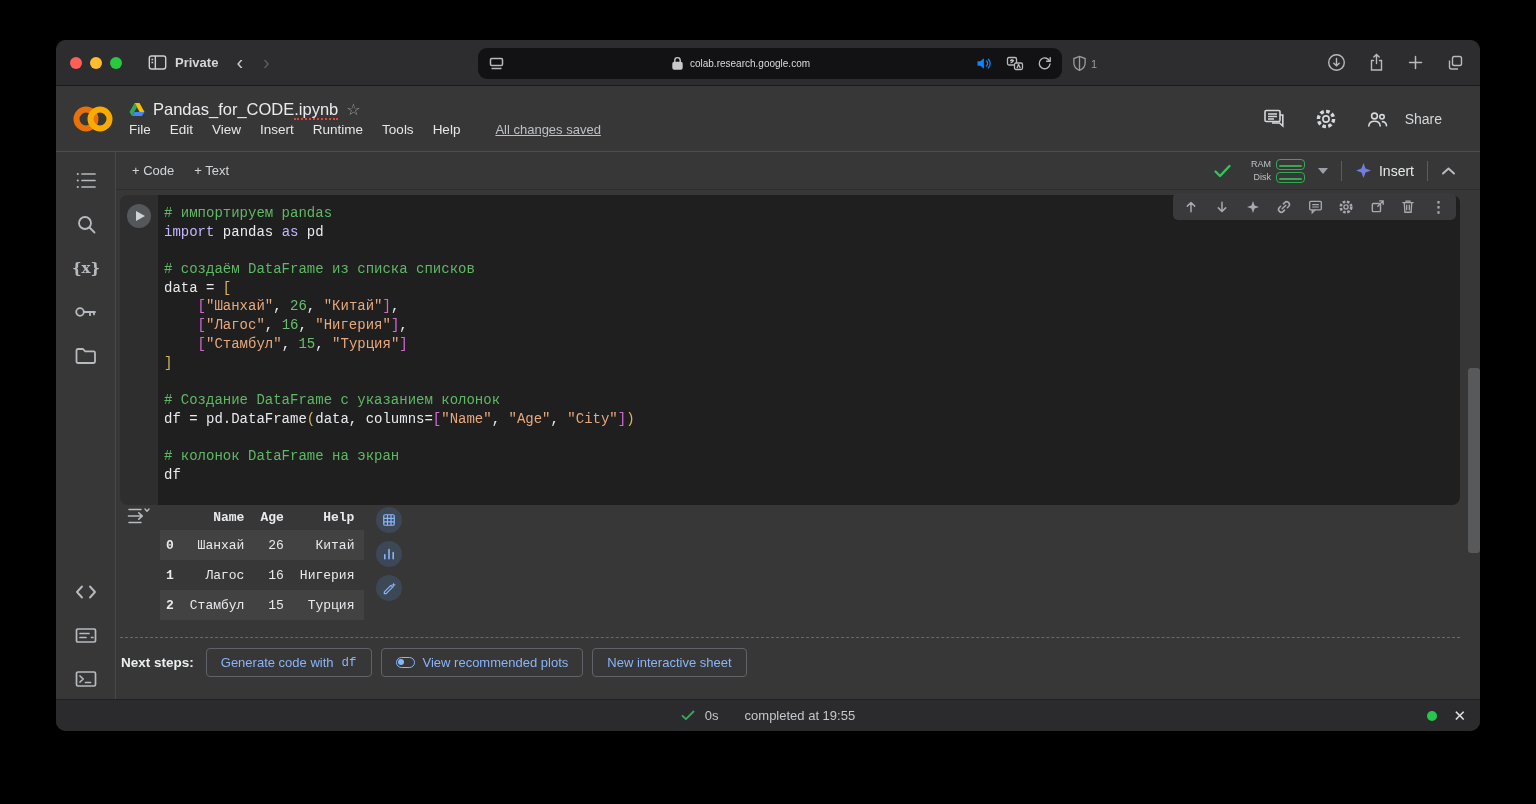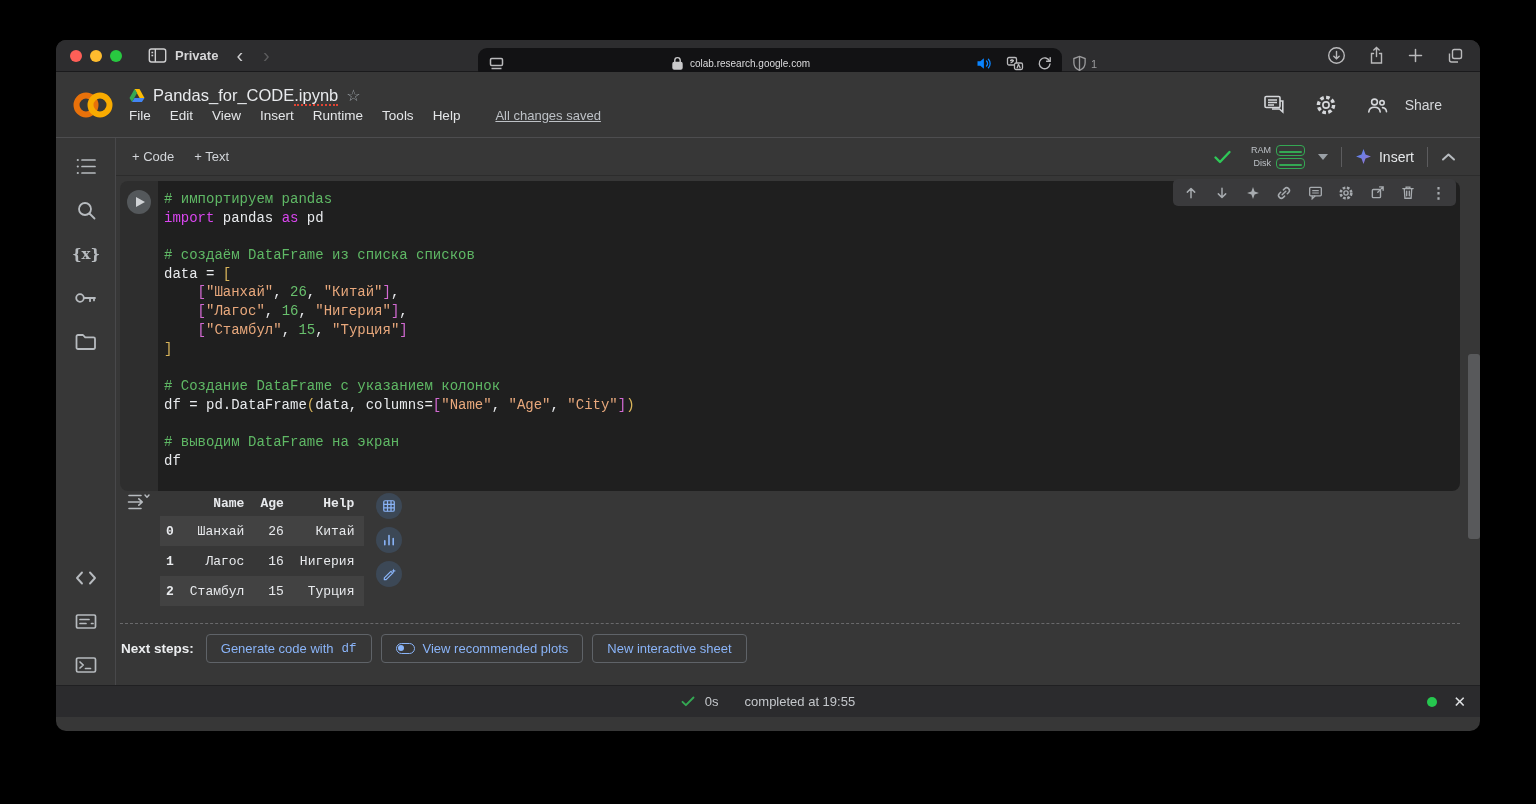--- a/index.html
+++ b/index.html
@@ -1,18 +1,18 @@
 <!DOCTYPE html>
 <html><head>
 <meta charset="utf-8">
 <style>
   html,body{margin:0;padding:0;background:#000;width:1536px;height:804px;font-family:"Liberation Sans",sans-serif;-webkit-font-smoothing:antialiased;}
   .window{position:absolute;left:56px;top:40px;width:1424px;height:691px;border-radius:10px;overflow:hidden;background:#373737;}
   
-  .chrome{height:32px;background:#2d2d2f;display:flex;align-items:center;position:relative;padding:0 14px;box-sizing:border-box;border-bottom:1px solid #1a1a1c;}
+  .chrome{height:46px;background:#2d2d2f;display:flex;align-items:center;position:relative;padding:0 14px;box-sizing:border-box;border-bottom:1px solid #1a1a1c;}
   .lights{display:flex;gap:8px;}
   .light{width:12px;height:12px;border-radius:50%;}
   .l-red{background:#ff5f57}.l-yellow{background:#febc2e}.l-green{background:#28c840}
   .chrome-left{display:flex;align-items:center;margin-left:26px;gap:8px;color:#d6d6d8;font-size:13px;font-weight:bold;}
   .navs{display:flex;align-items:center;margin-left:18px;gap:20px;font-size:20px;}
   .nav-back{color:#cfcfd1}.nav-fwd{color:#5c5c5e}
   .pill{position:absolute;left:422px;top:8px;width:584px;height:31px;border-radius:9px;background:#121214;display:flex;align-items:center;padding:0 10px;box-sizing:border-box;}
   .pill-center{flex:1;display:flex;align-items:center;justify-content:center;gap:6px;color:#dcdcde;font-size:10px;}
   .pill-right{display:flex;align-items:center;gap:13px;}
   .shield-wrap{position:absolute;left:1016px;top:8px;height:31px;display:flex;align-items:center;gap:4px;color:#9a9a9c;font-size:11px;}
@@ -49,21 +49,21 @@
   .gemini{display:flex;align-items:center;gap:7px;color:#e6e8ea;font-size:14px;}
   
   .content{position:relative;flex:1;background:#373737;overflow:hidden;}
   .cell{position:absolute;left:4px;top:5px;right:20px;height:310px;display:flex;border-radius:8px;}
   .gutter{width:38px;background:#2e2e2e;border-radius:8px 0 0 8px;flex:none;display:flex;justify-content:center;}
   .runbtn{margin-top:9px;width:24px;height:24px;border-radius:50%;background:#54585b;display:flex;align-items:center;justify-content:center;cursor:pointer;}
   .runbtn .tri{width:0;height:0;border-left:9px solid #cfd2d5;border-top:5.5px solid transparent;border-bottom:5.5px solid transparent;margin-left:2px;}
   .editor{flex:1;background:#1f1f1f;border-radius:0 8px 8px 0;padding:9px 8px 0 6px;box-sizing:border-box;overflow:hidden;}
   .code-area{font-family:"Liberation Mono","DejaVu Sans Mono",monospace;font-size:14px;}
   .code-line{height:18.7px;line-height:18.7px;white-space:pre;}
-  .tk-com{color:#5fb865}.tk-kw{color:#d946ef}.tk-s{color:#e8a87c}.tk-n{color:#68c06d}
+  .tk-com{color:#5fb865}.tk-kw{color:#c4b5fd}.tk-s{color:#e8a87c}.tk-n{color:#68c06d}
   .tk-b1{color:#d8b45a}.tk-b2{color:#d36ad3}.tk-p{color:#e8eaed}
   .cell-toolbar{position:absolute;top:3px;right:24px;height:27px;background:#3a3a3c;border-radius:5px;display:flex;align-items:center;gap:15px;padding:0 10px;z-index:4;}
   .ct-icon{display:flex;align-items:center;justify-content:center;width:16px;height:16px;cursor:pointer;color:#a7abaf;}
   .more-dots{color:#a7abaf;font-size:15px;font-weight:bold;line-height:1;cursor:pointer;}
   
   .out-opts{position:absolute;left:10px;top:316px;cursor:pointer;}
   .df-table{position:absolute;left:44px;top:314px;border-collapse:collapse;font-family:"Liberation Mono","DejaVu Sans Mono",monospace;font-size:13px;color:#e8eaed;}
   .df-table th,.df-table td{padding:0 10px 0 6px;text-align:right;white-space:nowrap;}
   .df-table thead tr{height:26px;}
   .df-table tbody tr{height:30px;}
@@ -359,21 +359,21 @@
                 <div class="code-line"><span class="tk-com"># создаём DataFrame из списка списков</span></div>
                 <div class="code-line"><span class="tk-p">data = </span><span class="tk-b1">[</span></div>
                 <div class="code-line"><span class="tk-p">    </span><span class="tk-b2">[</span><span class="tk-s">"Шанхай"</span><span class="tk-p">, </span><span class="tk-n">26</span><span class="tk-p">, </span><span class="tk-s">"Китай"</span><span class="tk-b2">]</span><span class="tk-p">,</span></div>
                 <div class="code-line"><span class="tk-p">    </span><span class="tk-b2">[</span><span class="tk-s">"Лагос"</span><span class="tk-p">, </span><span class="tk-n">16</span><span class="tk-p">, </span><span class="tk-s">"Нигерия"</span><span class="tk-b2">]</span><span class="tk-p">,</span></div>
                 <div class="code-line"><span class="tk-p">    </span><span class="tk-b2">[</span><span class="tk-s">"Стамбул"</span><span class="tk-p">, </span><span class="tk-n">15</span><span class="tk-p">, </span><span class="tk-s">"Турция"</span><span class="tk-b2">]</span></div>
                 <div class="code-line"><span class="tk-b1">]</span></div>
                 <div class="code-line">&nbsp;</div>
                 <div class="code-line"><span class="tk-com"># Создание DataFrame с указанием колонок</span></div>
                 <div class="code-line"><span class="tk-p">df = pd.DataFrame</span><span class="tk-b1">(</span><span class="tk-p">data, columns=</span><span class="tk-b2">[</span><span class="tk-s">"Name"</span><span class="tk-p">, </span><span class="tk-s">"Age"</span><span class="tk-p">, </span><span class="tk-s">"City"</span><span class="tk-b2">]</span><span class="tk-b1">)</span></div>
                 <div class="code-line">&nbsp;</div>
-                <div class="code-line"><span class="tk-com"># выводим DataFrame на экран</span></div>
+                <div class="code-line"><span class="tk-com"># колонок DataFrame на экран</span></div>
                 <div class="code-line"><span class="tk-p">df</span></div>
               </div>
           </div>
         </div>
 
         <div class="cell-toolbar">
           <span class="ct-icon">
               <svg width="14" height="14" viewBox="0 0 16 16" fill="none" stroke="currentColor" stroke-width="1.7" stroke-linecap="round" stroke-linejoin="round">
                 <path d="M8 13.5V3M3.8 7L8 2.8 12.2 7"></path>
               </svg>

